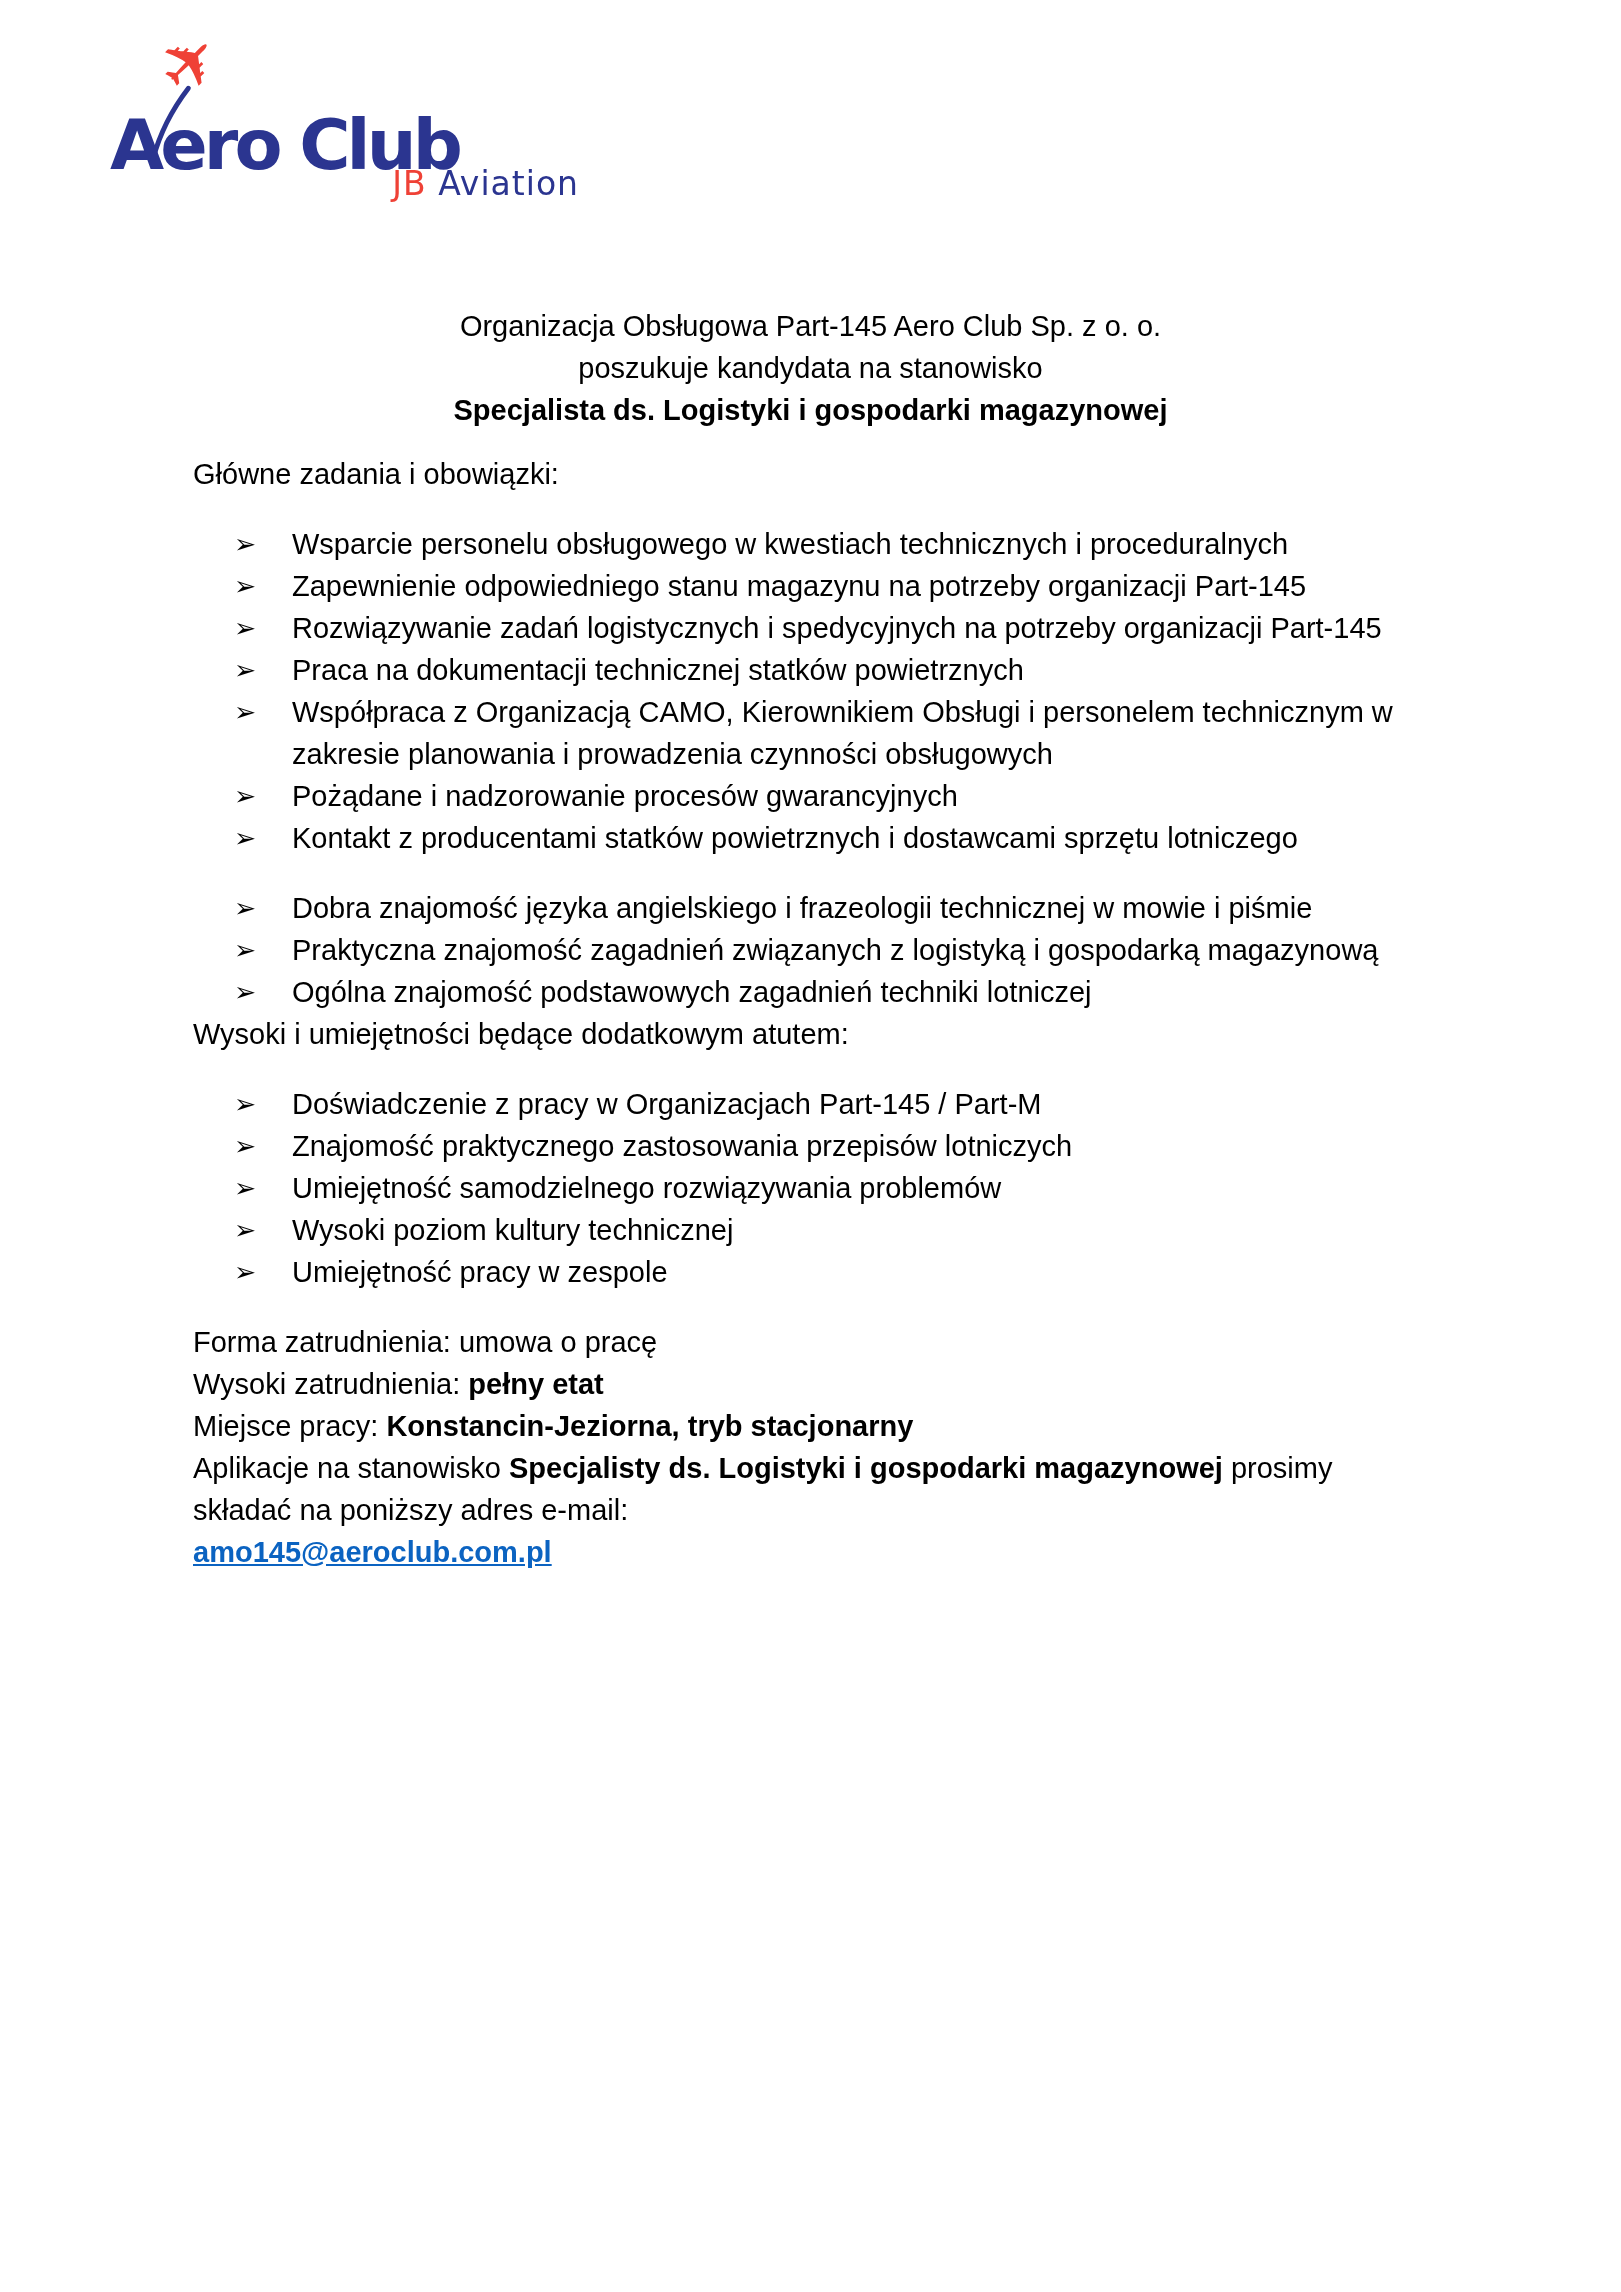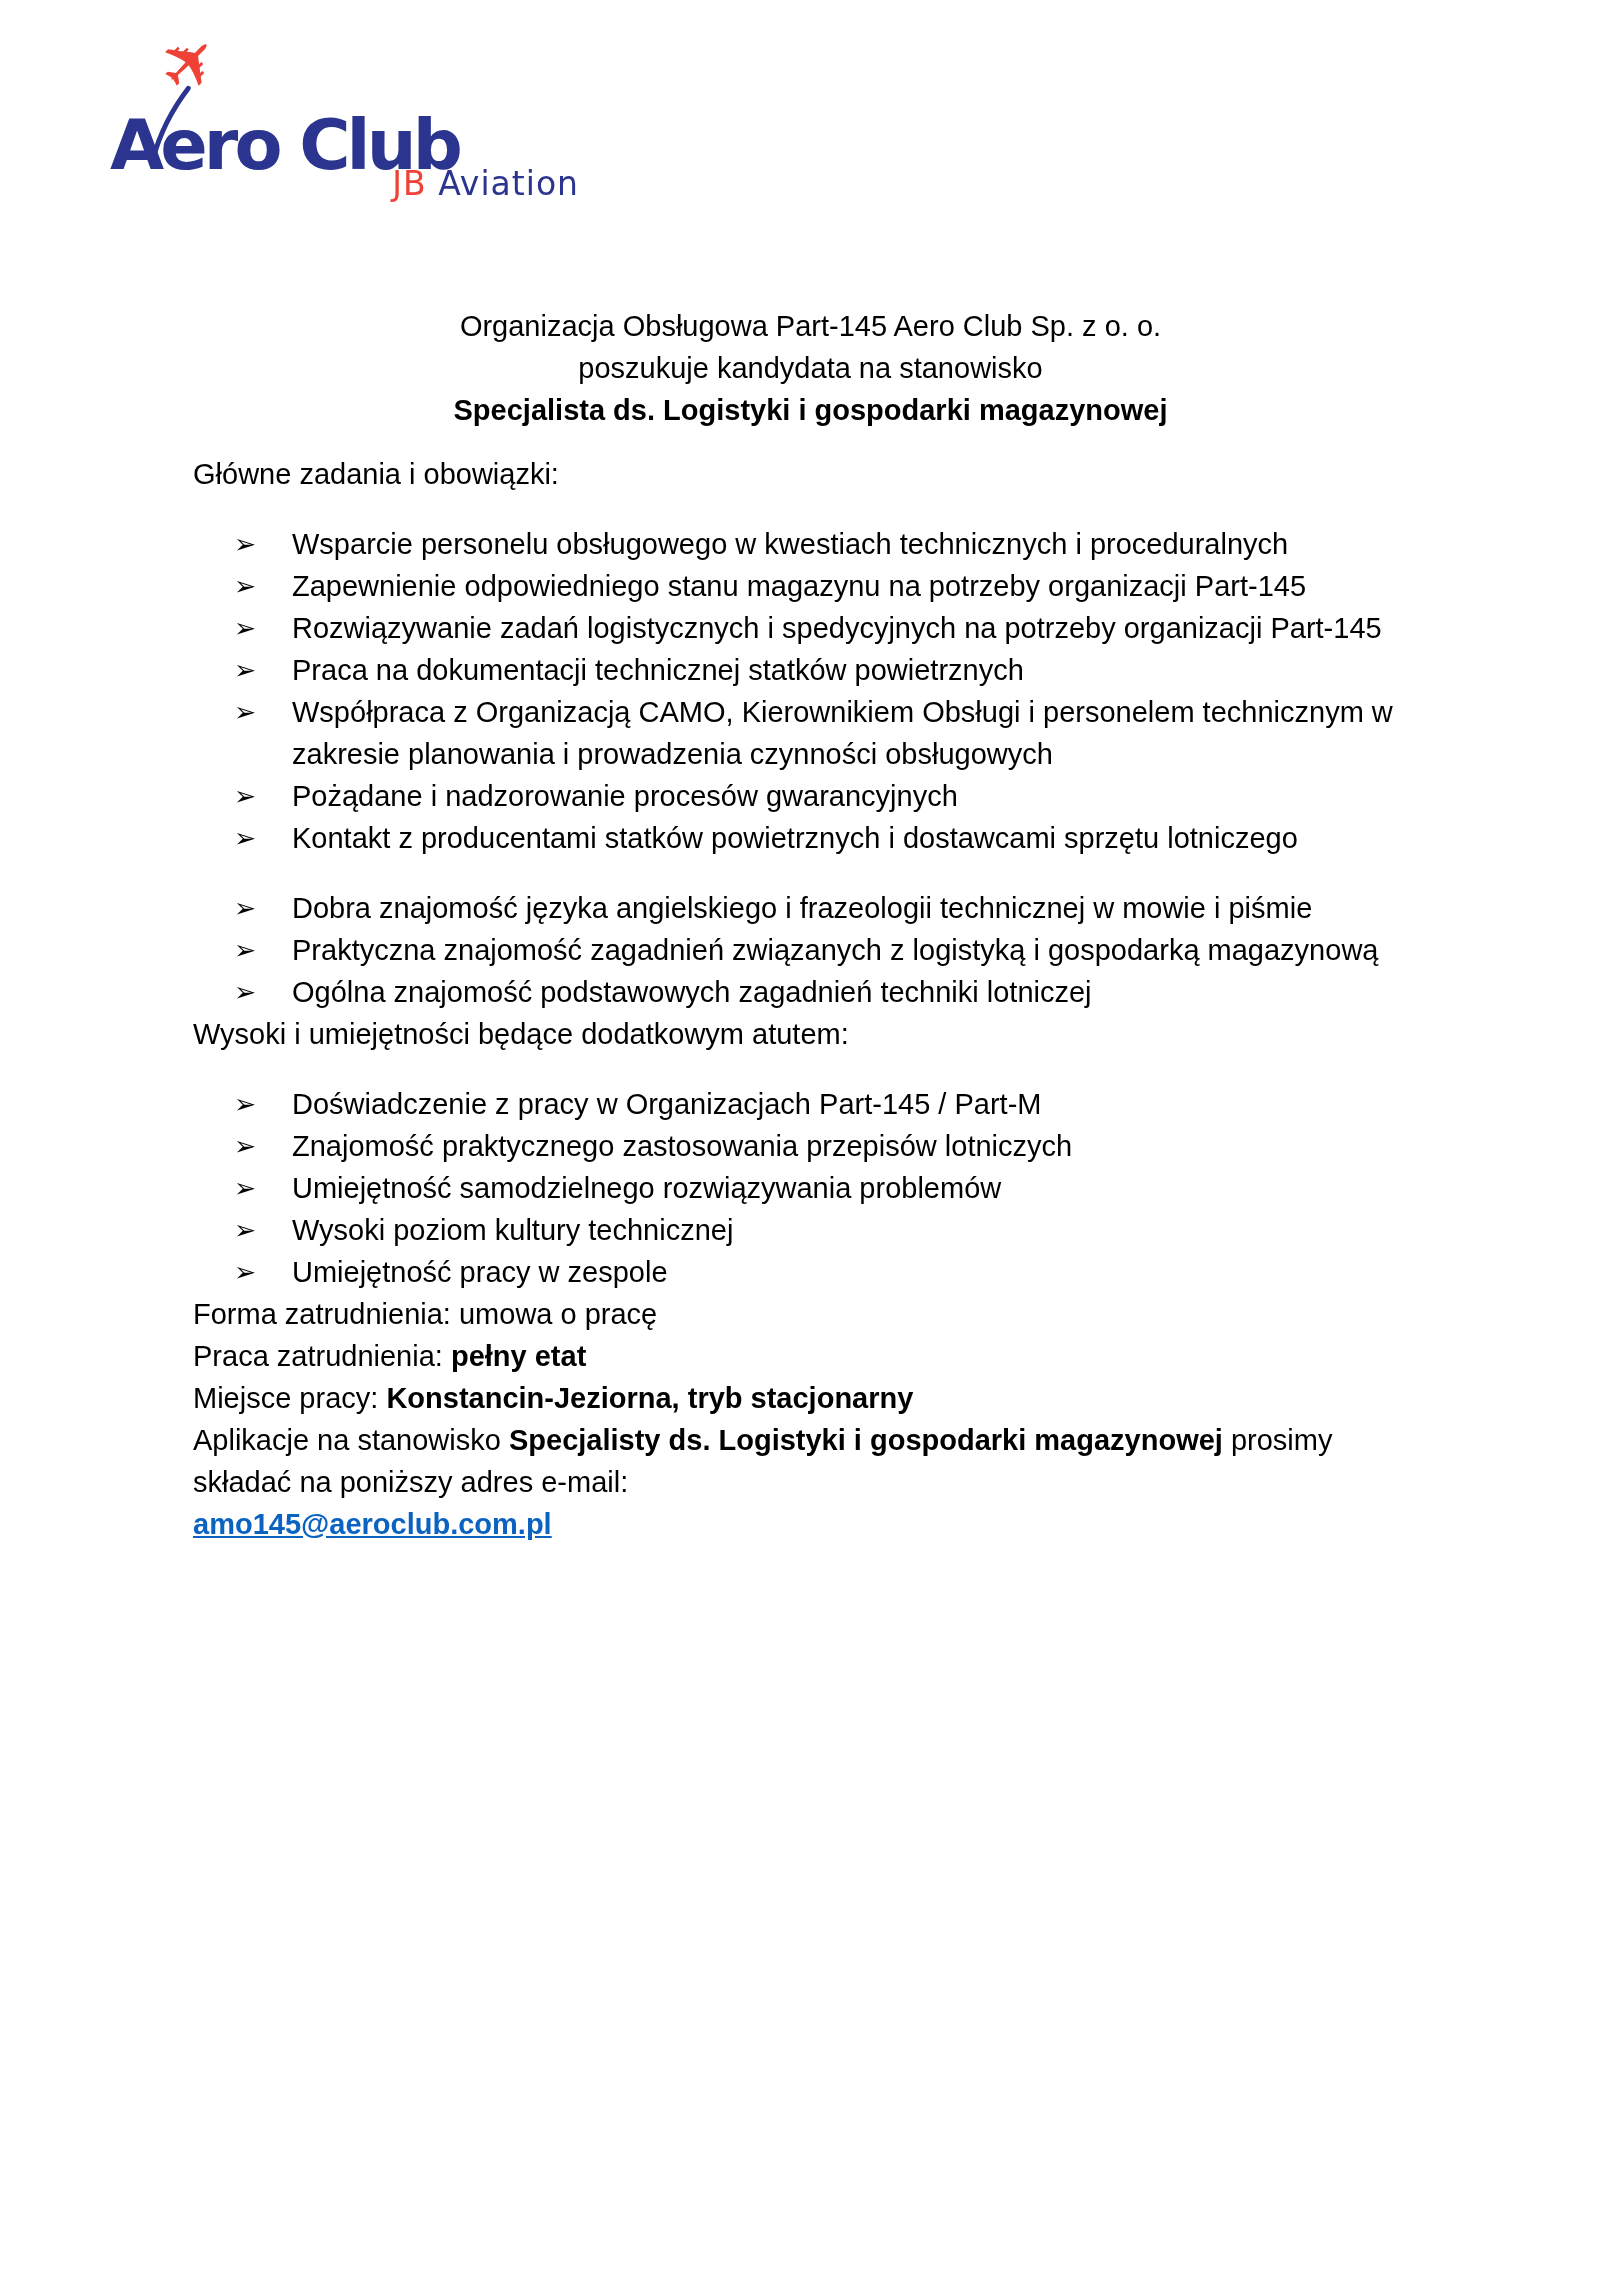--- a/index.html
+++ b/index.html
@@ -50,21 +50,21 @@
   .title-block{text-align:center;margin:0 0 21.6px 0;}
   .bold{font-weight:bold;}
   .heading{margin-top:28px;}
   ul.bullets{list-style:none;margin:28px 0 0 0;padding:0;}
   ul.bullets li{position:relative;padding-left:99px;}
   ul.bullets .bullet{
     position:absolute;left:41px;top:0;
     font-size:26.5px;
     font-family:"DejaVu Sans", sans-serif;
   }
-  .details{}
+  .details{margin-top:28px;}
   .application{margin-top:29px;}
   .email-line{margin-top:26.5px;}
   .email-line a{
     color:var(--link_blue);
     font-weight:bold;
     text-decoration:underline;
   }
 </style>
 </head>
 <body>
@@ -112,21 +112,21 @@
           <li><span class="bullet">➢</span><span>Doświadczenie z pracy w Organizacjach Part-145 / Part-M</span></li>
           <li><span class="bullet">➢</span><span>Znajomość praktycznego zastosowania przepisów lotniczych</span></li>
           <li><span class="bullet">➢</span><span>Umiejętność samodzielnego rozwiązywania problemów</span></li>
           <li><span class="bullet">➢</span><span>Wysoki poziom kultury technicznej</span></li>
           <li><span class="bullet">➢</span><span>Umiejętność pracy w zespole</span></li>
         </ul>
       </div>
 
     <div id="details" class="details">
         <div><span>Forma zatrudnienia: </span><span>umowa o pracę</span></div>
-        <div><span>Praca zatrudnienia: </span><span class="bold">pełny etat</span></div>
+        <div><span>Wysoki zatrudnienia: </span><span class="bold">pełny etat</span></div>
         <div><span>Miejsce pracy: </span><span class="bold">Konstancin-Jeziorna, tryb stacjonarny</span></div>
       </div>
 
     <p class="application">
       <span>Aplikacje na stanowisko </span><span class="bold">Specjalisty ds. Logistyki i gospodarki magazynowej</span><span> prosimy składać na poniższy adres e-mail:</span>
     </p>
 
     <p class="email-line">
       <a href="#">amo145@aeroclub.com.pl</a>
     </p>

